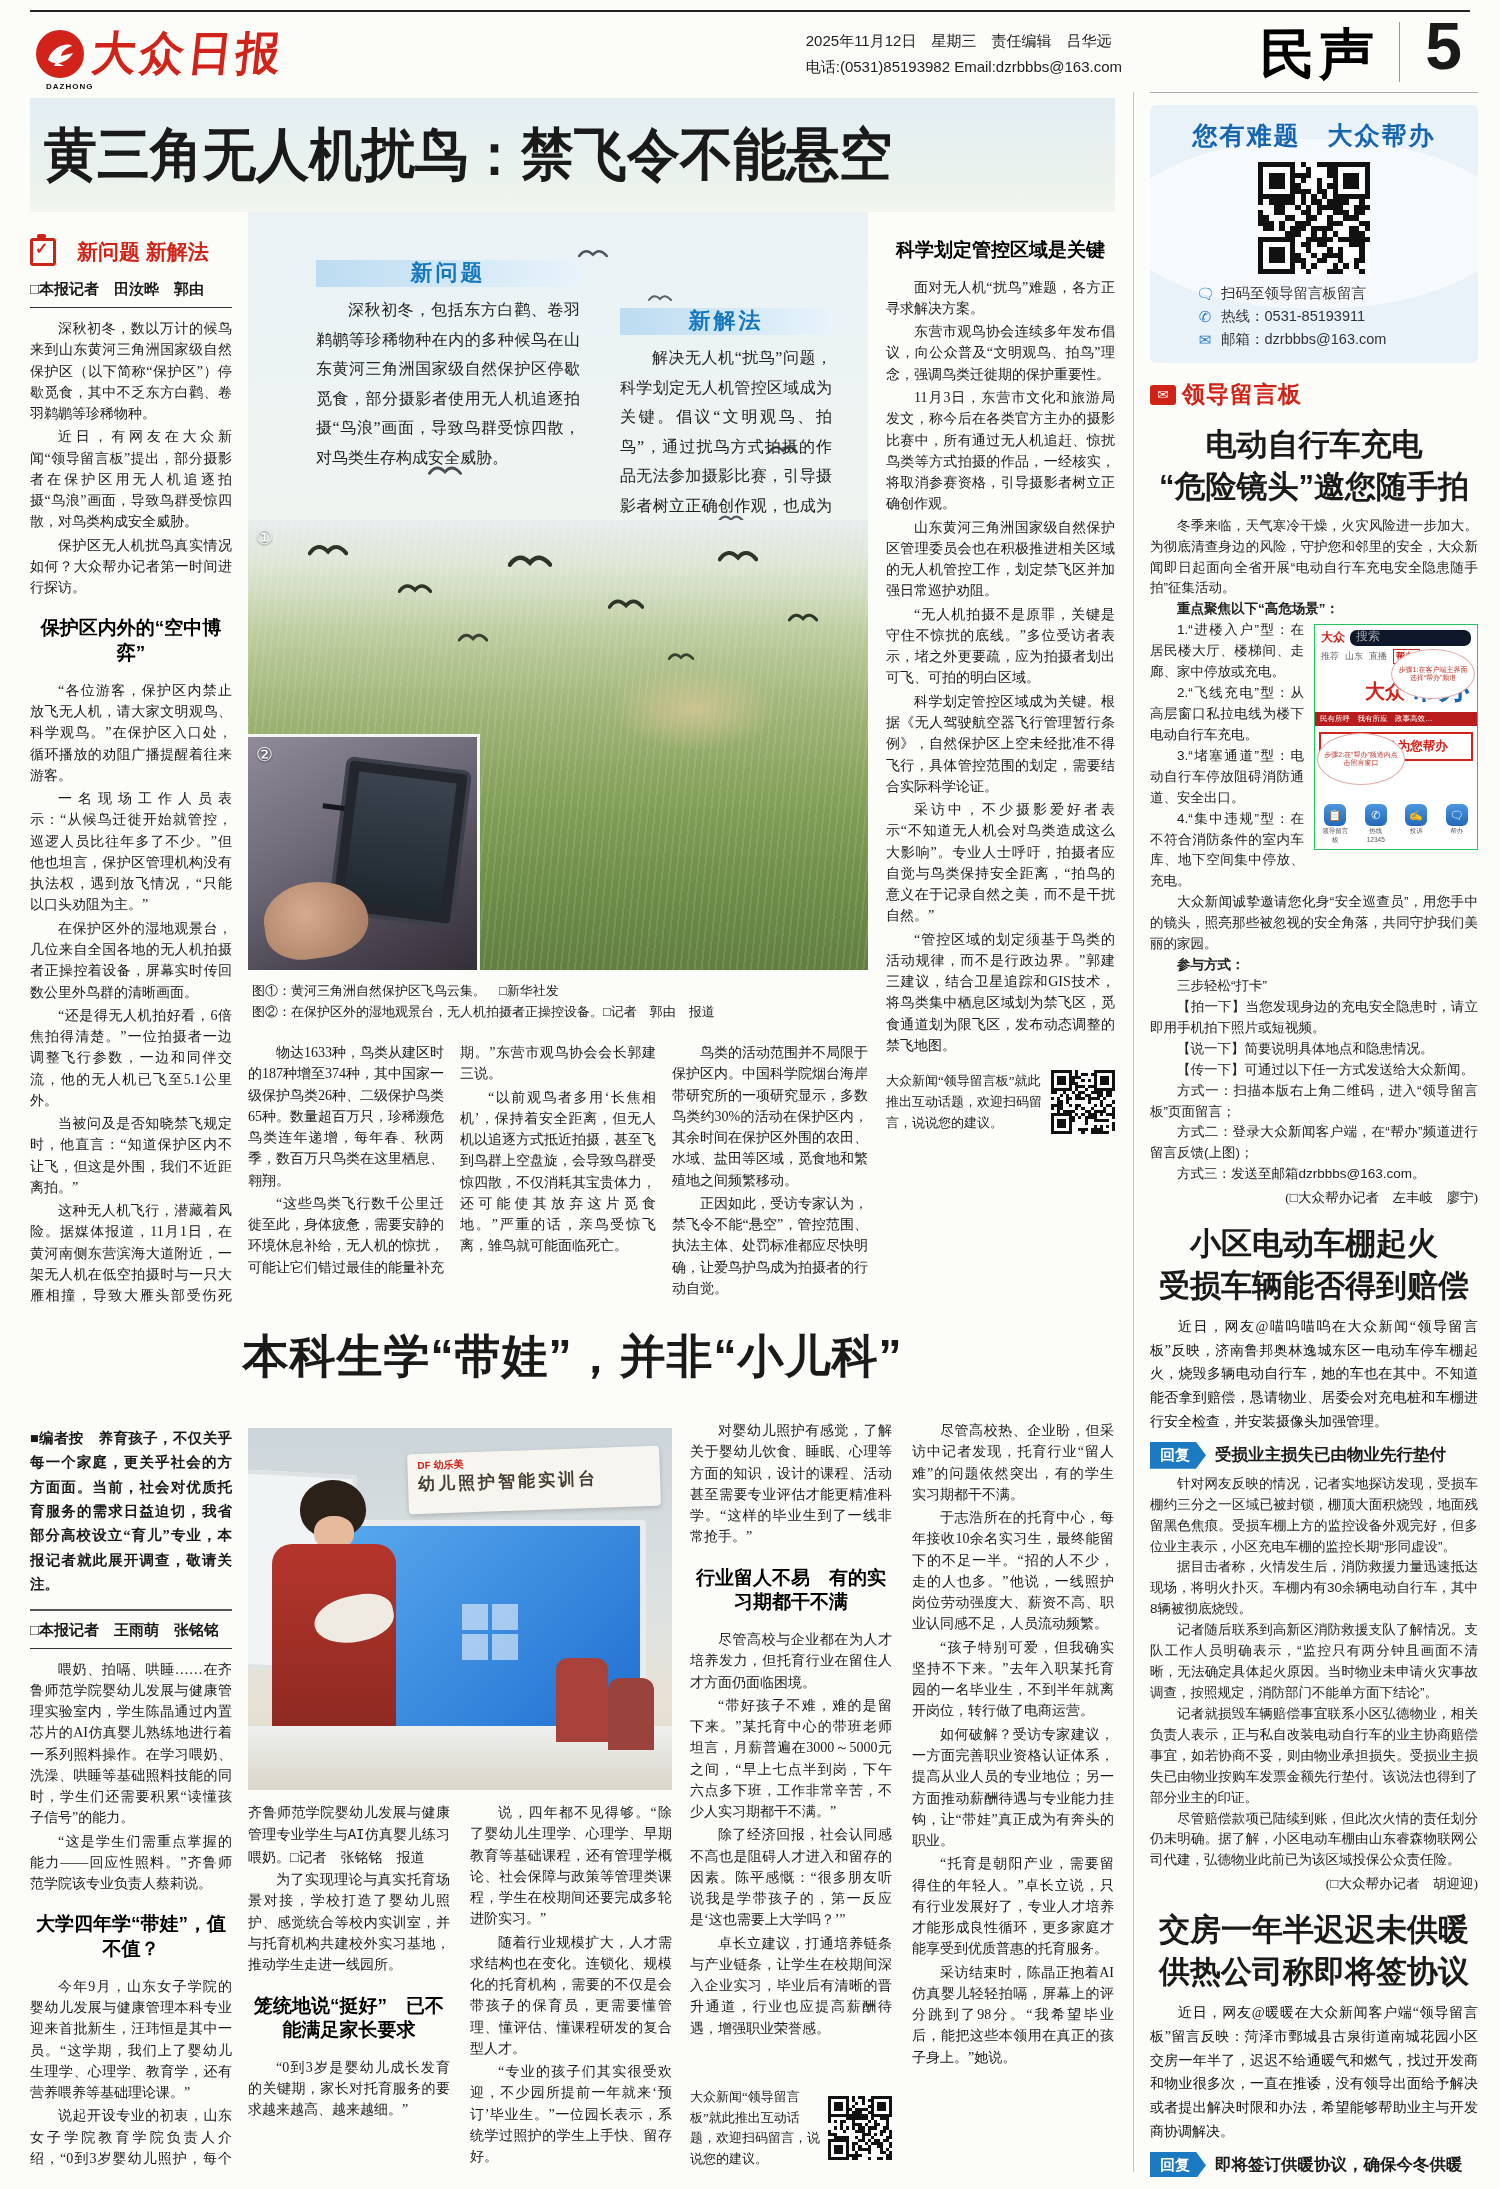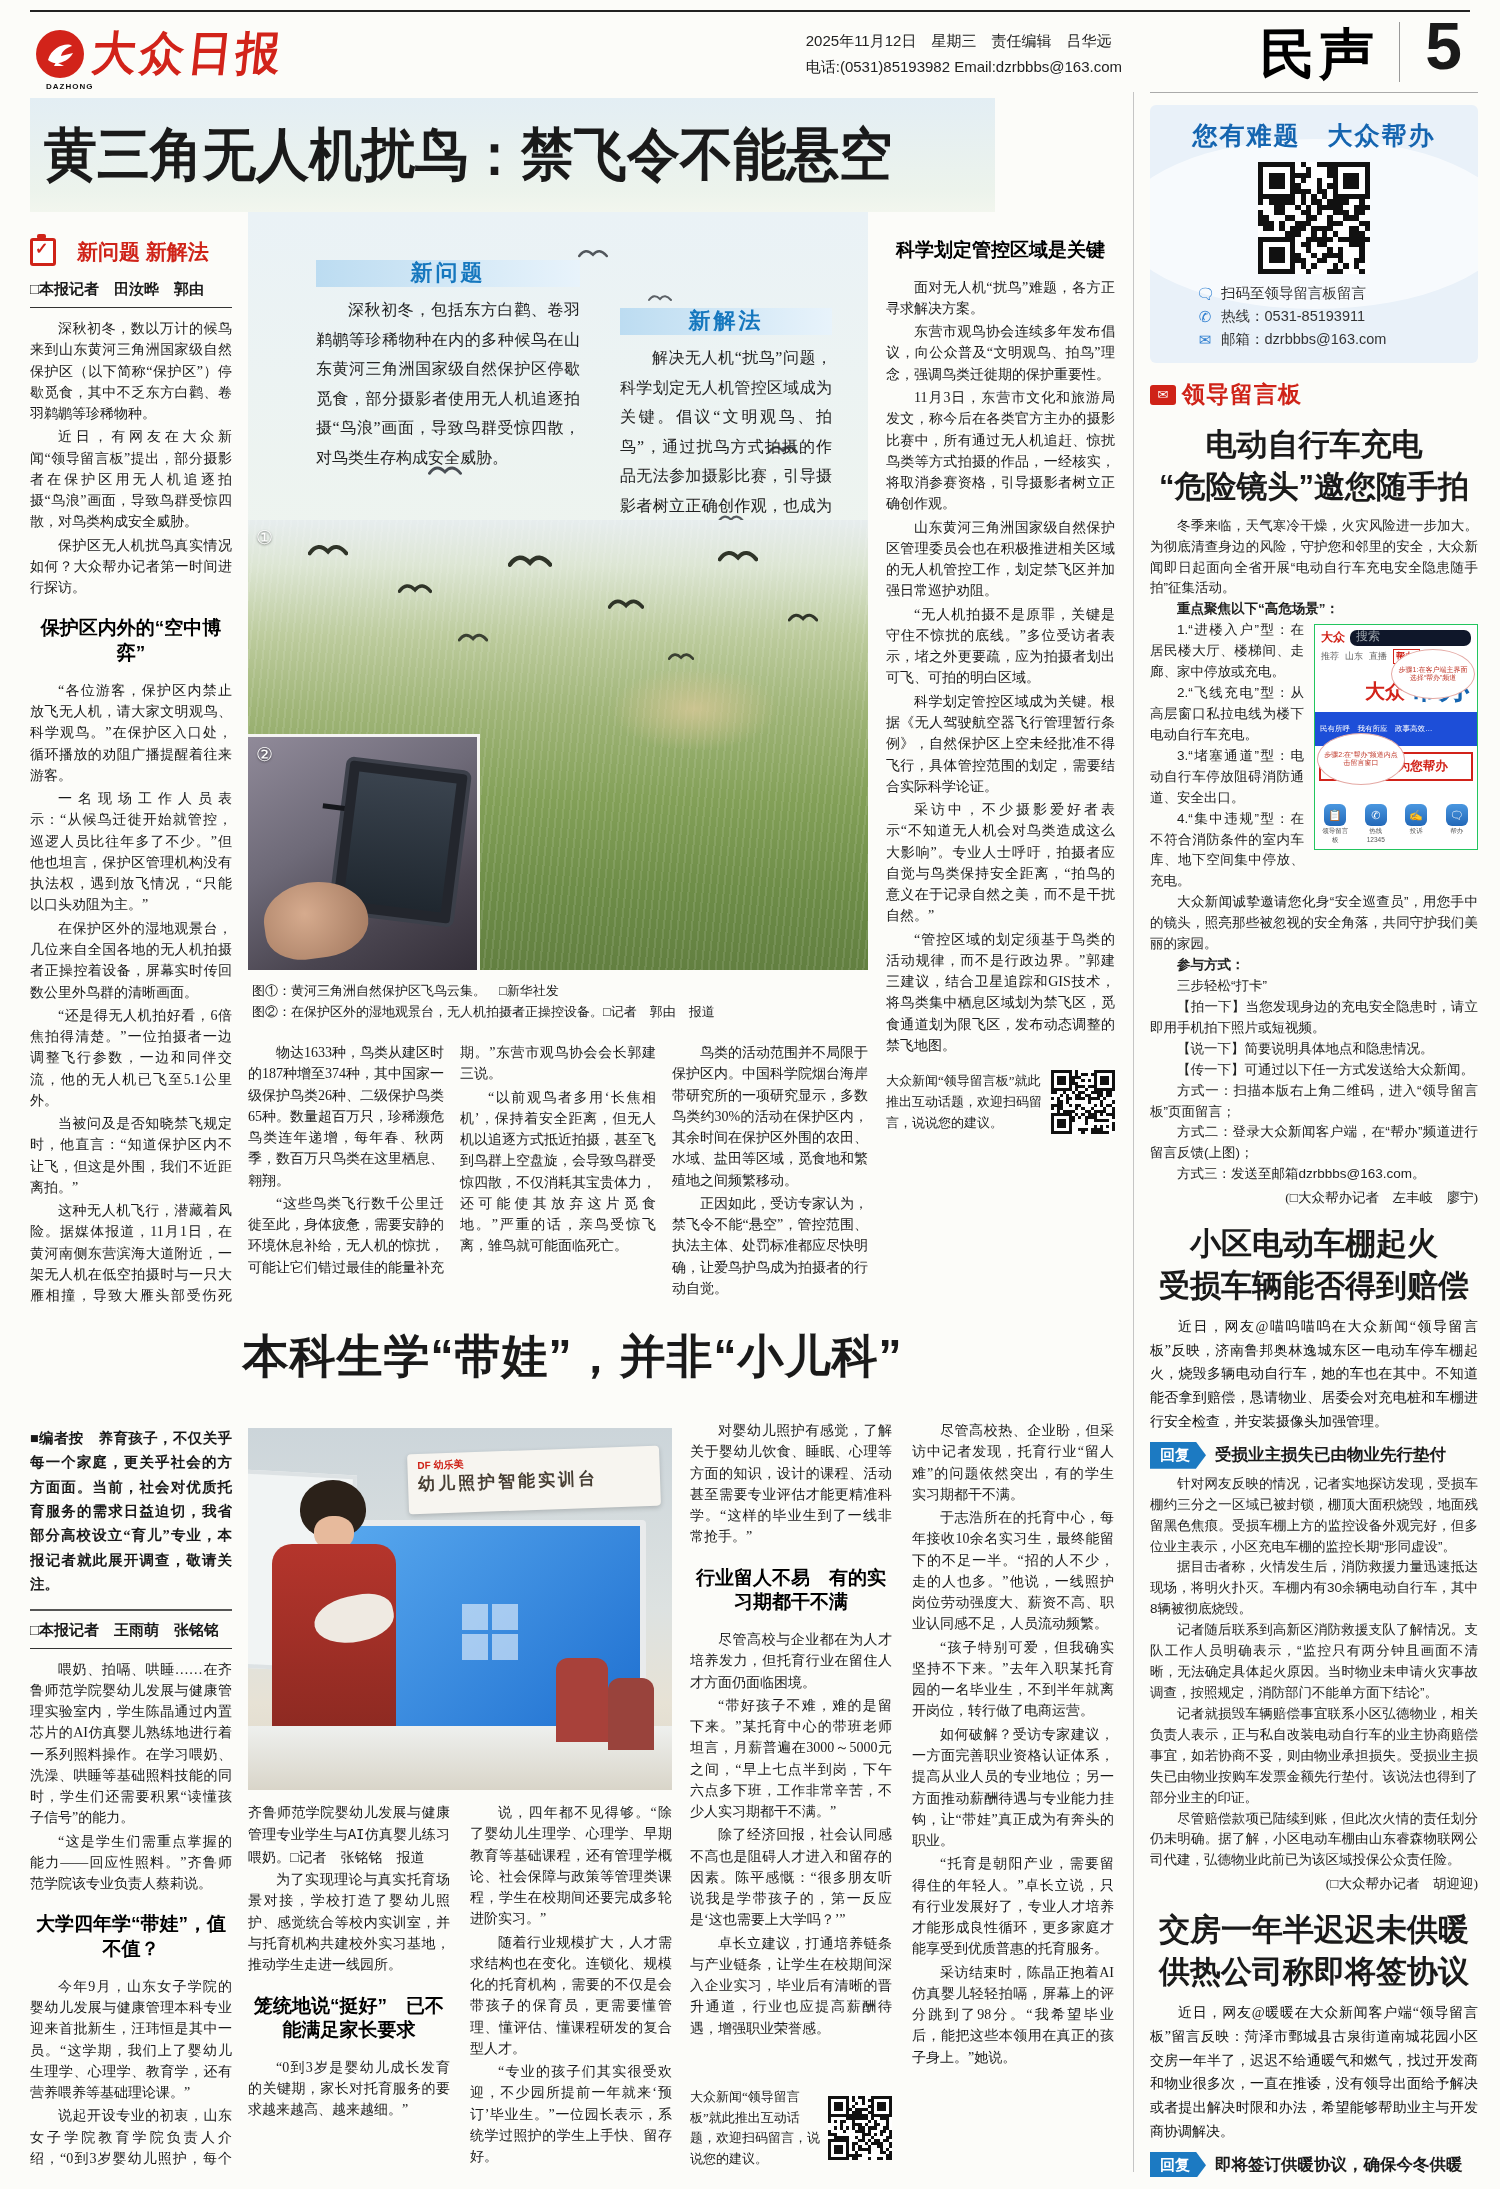--- a/index.html
+++ b/index.html
@@ -19,21 +19,21 @@
                 font-size:55px;font-weight:900;letter-spacing:4px;color:#000;}
   .head-divider{position:absolute;right:70px;top:10px;width:1px;height:60px;background:#999;}
   .page-num{position:absolute;right:8px;top:-4px;font-family:"Liberation Sans",sans-serif;font-size:66px;font-weight:700;}
   
   main{position:absolute;left:30px;top:92px;width:1085px;height:2080px;}
   .v-rule{position:absolute;left:1133px;top:92px;width:1px;height:2080px;background:#c5c5c5;}
   aside{position:absolute;left:1150px;top:92px;width:328px;height:2085px;overflow:hidden;
         border-top:1px solid #aaa;padding-top:12px;box-sizing:border-box;}
   
   .art1{position:absolute;left:0;top:0;width:1085px;height:1222px;}
-  .banner{position:absolute;left:0;top:6px;width:965px;height:114px;
+  .banner{position:absolute;left:0;top:6px;width:1085px;height:114px;
           background:linear-gradient(180deg,#e3eef4 0%,#ecf3ec 80%,#f2f6ee 100%);
           display:flex;align-items:center;padding-left:14px;box-sizing:border-box;}
   .banner h1{margin:0;font-family:"Liberation Sans",sans-serif;font-size:57px;font-weight:900;
              letter-spacing:0;transform:scaleX(.93);transform-origin:left center;white-space:nowrap;}
   .a1c1{position:absolute;left:0;top:126px;width:202px;height:1090px;overflow:hidden;}
   .kicker{color:#cf2318;font-family:"Liberation Sans",sans-serif;font-weight:800;font-size:21px;
           display:flex;align-items:center;gap:21px;margin:20px 0 14px;}
   .kicker-icon{display:inline-block;width:20px;height:22px;border:3px solid #cf2318;border-radius:3px;position:relative;background:#fff;}
   .kicker-icon::before{content:"✓";position:absolute;left:2px;top:-2px;font-size:16px;font-weight:900;color:#cf2318;}
   .kicker-icon::after{content:"";position:absolute;top:-7px;left:4px;width:9px;height:5px;background:#cf2318;border-radius:2px;}
@@ -137,21 +137,21 @@
   
   .app-card{float:right;width:162px;height:224px;margin:4px 0 6px 10px;border:1px solid #22c55e;background:#fff;
             position:relative;font-family:"Liberation Sans",sans-serif;overflow:hidden;}
   .ac-top{display:flex;align-items:center;gap:5px;padding:4px 6px 0;}
   .ac-logo{color:#d2231a;font-weight:900;font-size:12px;}
   .ac-search{flex:1;height:16px;border-radius:7px;background:#0f172a;color:#9aa2aa;font-size:12px;line-height:12px;padding-left:6px;}
   .ac-nav{font-size:9px;color:#666;padding:3px 6px 2px;display:flex;gap:6px;align-items:center;}
   .ac-nav b{color:#d2231a;border:1.5px solid #d2231a;padding:0 2px;font-size:9px;}
   .ac-big{color:#1565b0;font-weight:900;font-size:30px;text-align:right;padding:2px 8px 0;}
   .ac-big em{font-style:normal;color:#d2231a;font-size:20px;margin-right:4px;}
-  .ac-bar{background:#1d4ed8;color:#fff;font-size:7.5px;padding:12px 5px;margin-top:3px;white-space:nowrap;}
+  .ac-bar{background:#b91c1c;color:#fff;font-size:7.5px;padding:2px 5px;margin-top:3px;white-space:nowrap;}
   .ac-cta{margin:6px 4px 0;border:2.5px solid #d2231a;color:#d2231a;font-weight:900;font-size:12.5px;
           text-align:center;padding:4px 2px;position:relative;}
   .ac-bub{position:absolute;background:#fff;border:1px solid #e4a9a4;border-radius:50%;color:#c0392b;
           font-size:7px;line-height:1.25;text-align:center;display:flex;align-items:center;padding:4px;z-index:2;}
   .bub1{right:2px;top:24px;width:74px;height:40px;}
   .bub2{left:2px;top:108px;width:78px;height:42px;}
   .ac-icons{position:absolute;bottom:4px;left:0;right:0;display:flex;justify-content:space-around;}
   .ac-icons .ic{width:26px;text-align:center;}
   .ac-icons .ic i{display:block;width:22px;height:22px;margin:0 auto;border-radius:6px;background:linear-gradient(#4a97e0,#2268b8);
                   color:#fff;font-style:normal;font-size:11px;line-height:22px;}

